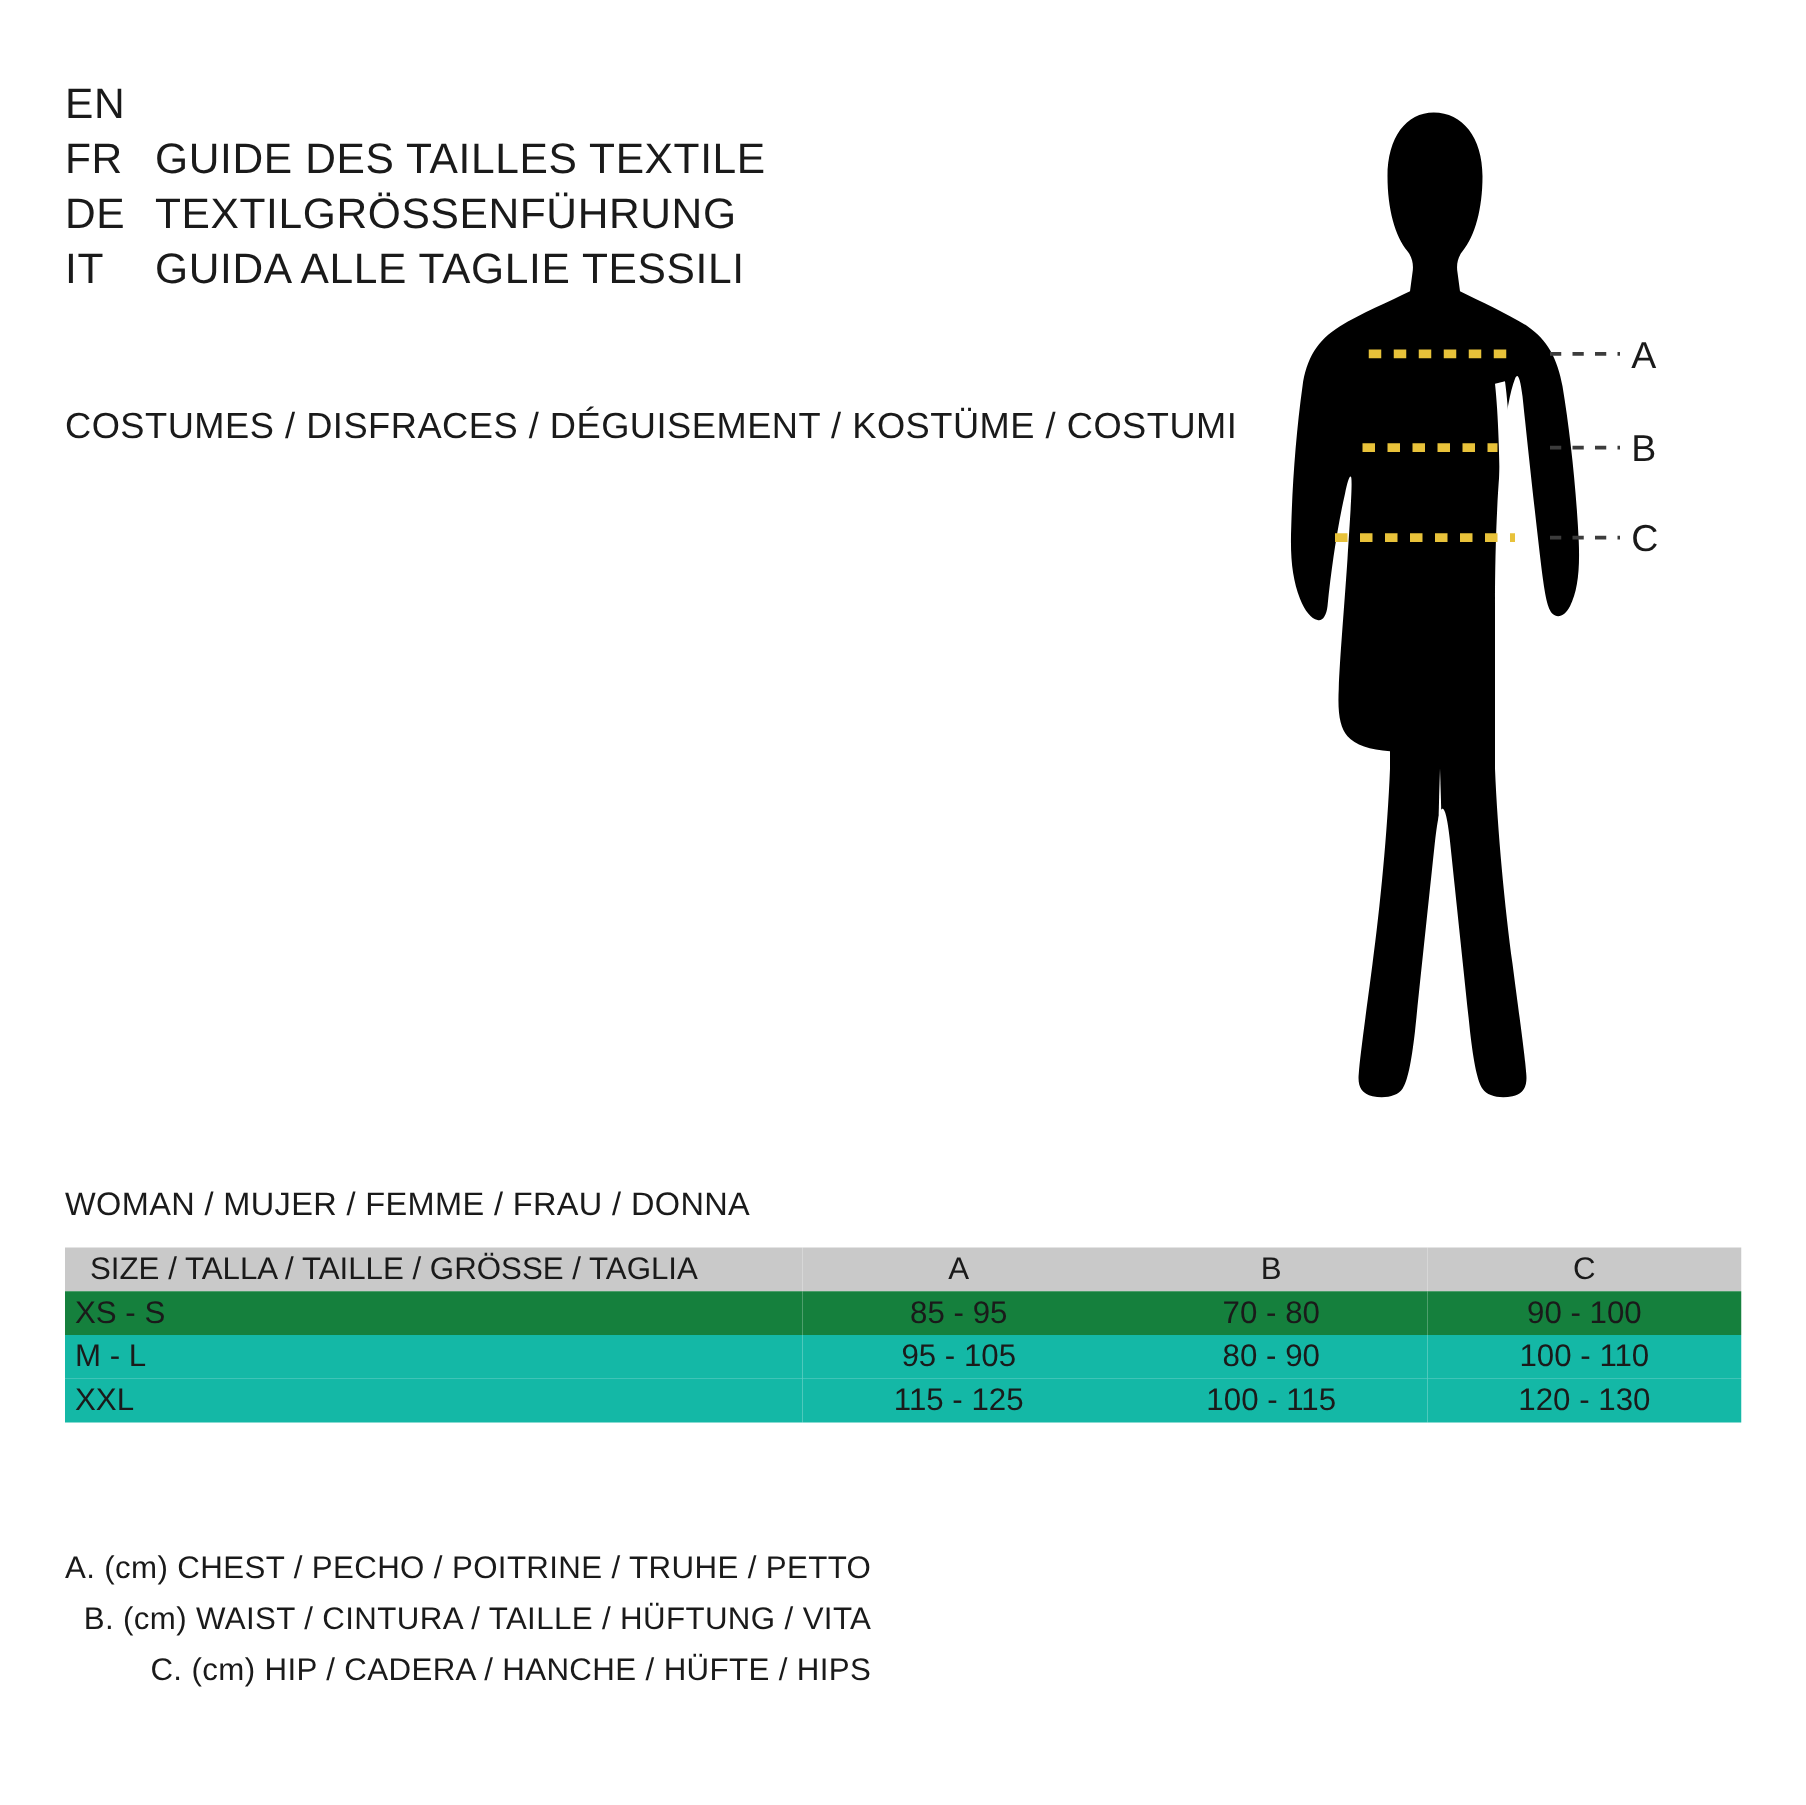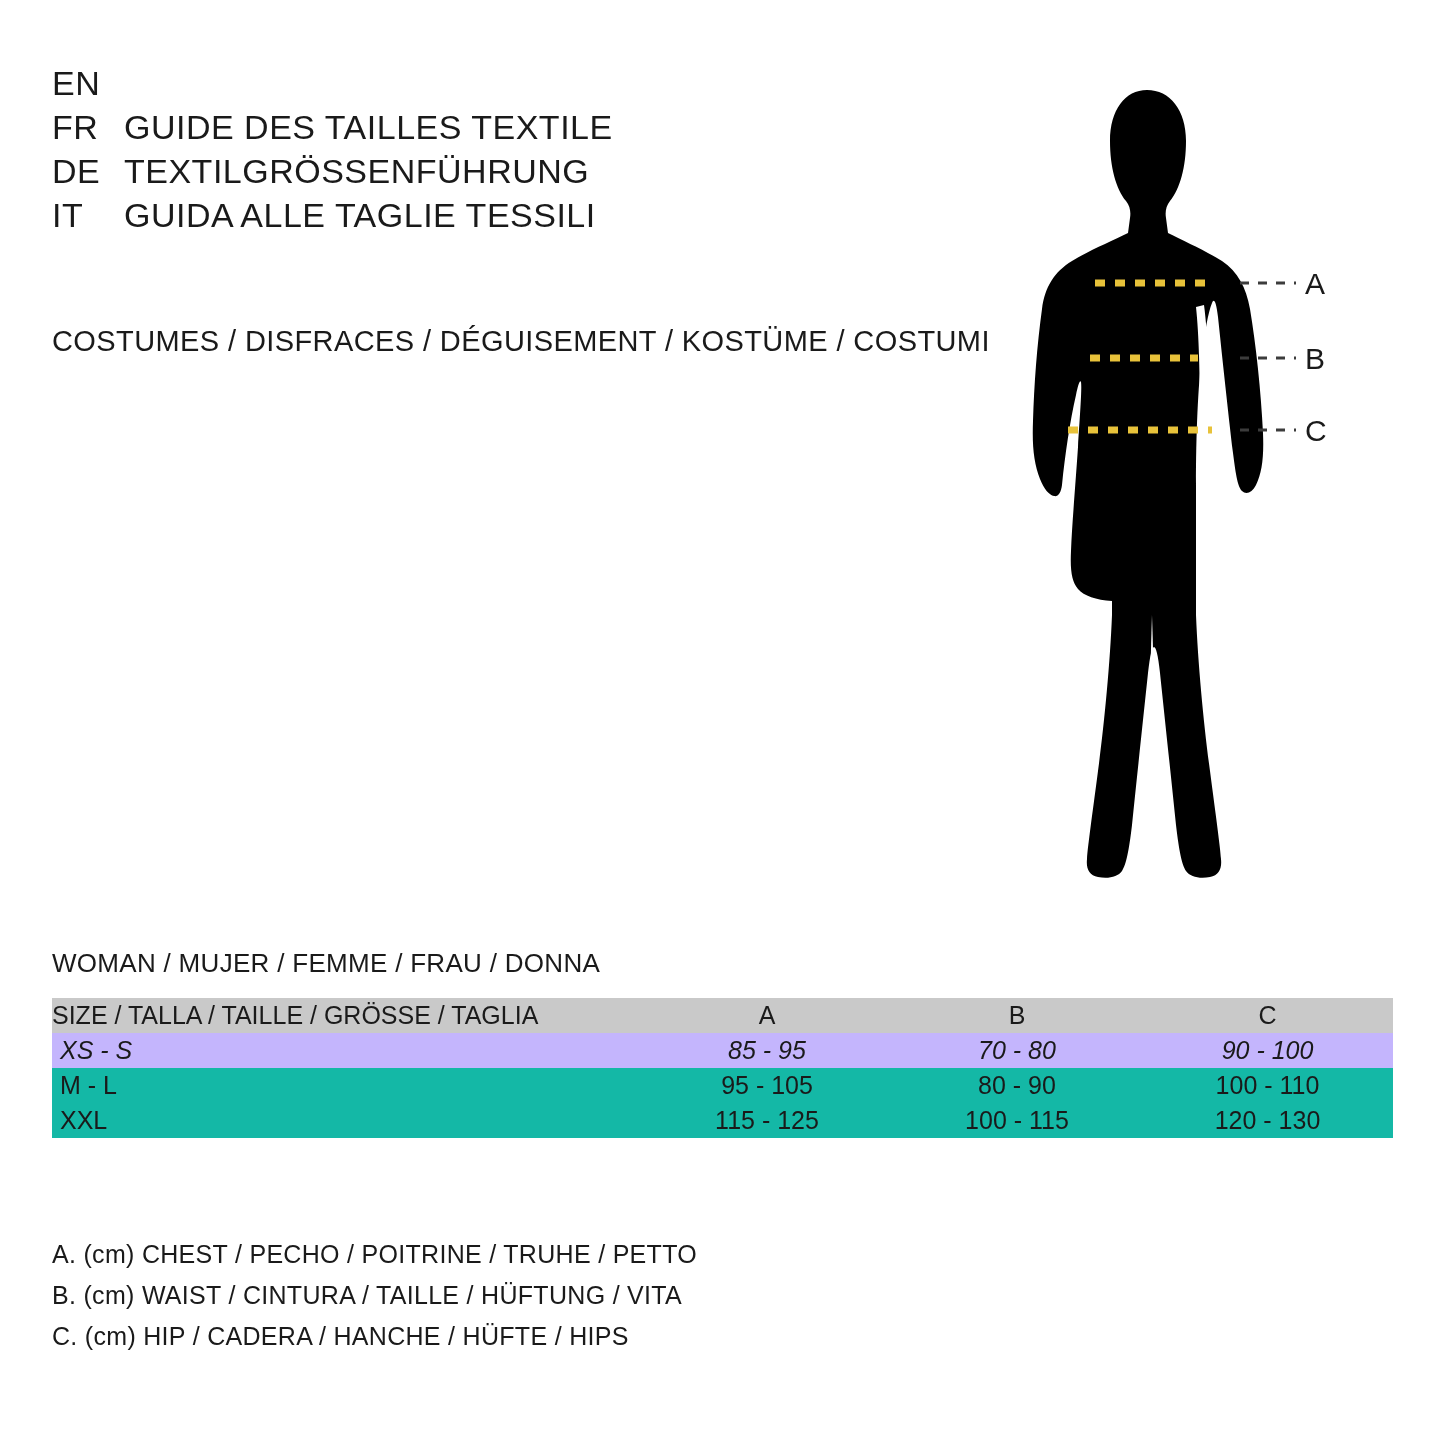--- a/index.html
+++ b/index.html
@@ -82,28 +82,27 @@
     padding: 0;
     height: 35px;
     font-weight: normal;
     color: #1a1a1a;
   }
   table.size-table thead tr {
     background: #c9c9c9;
   }
   table.size-table thead th.col-label {
     text-align: left;
-    padding-left: 0;
+    padding-left: 20px;
   }
   table.size-table thead th.col-val {
     text-align: center;
   }
   table.size-table tbody tr.odd {
-    background: #c4b5fd;
-    font-style: italic;
+    background: #15803d;
   }
   table.size-table tbody tr.even {
     background: #14b8a6;
   }
   table.size-table tbody td.col-label {
     text-align: left;
     padding-left: 8px;
   }
   table.size-table tbody td.col-val {
     text-align: center;
@@ -117,20 +116,21 @@
   .legend {
     position: absolute;
     left: 52px;
     top: 1240px;
   }
   .legend-row {
     font-size: 25px;
     height: 41px;
     letter-spacing: 0.3px;
     white-space: nowrap;
+    text-align: right;
   }
 </style>
 </head>
 <body>
 
 <div class="lang-block">
   <div class="lang-row">
     <span class="lang-code">EN</span>
   </div>
   <div class="lang-row">

